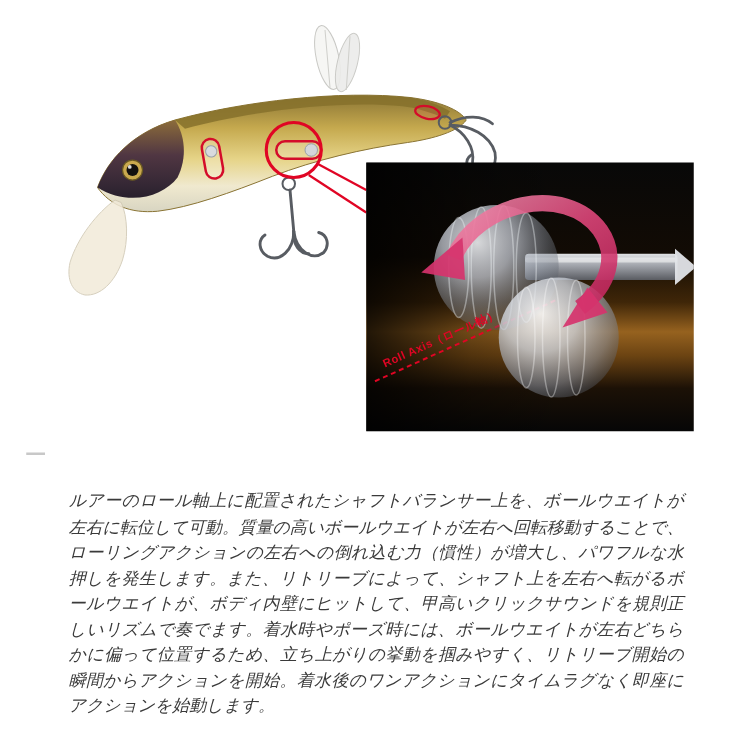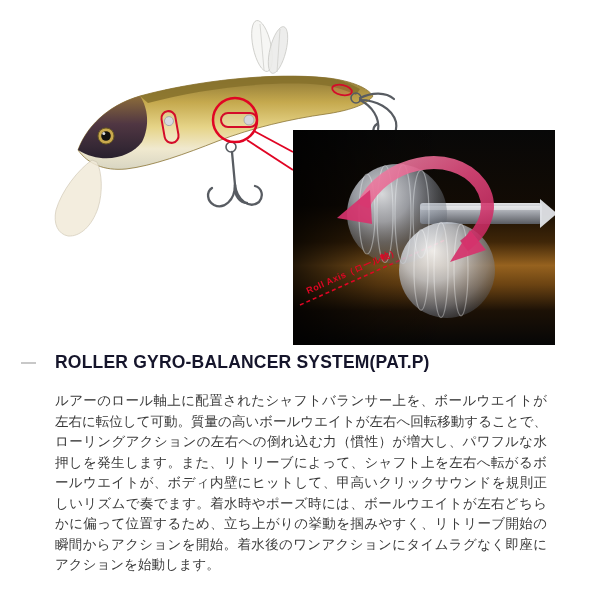--- a/index.html
+++ b/index.html
@@ -14,21 +14,21 @@
     background:#c8c8c8;
   }
   .section-title {
     position:absolute; left:55px; top:352px; width:520px;
     font-size:17.5px; font-weight:700; color:#15152b; letter-spacing:0.2px;
     font-family:"Liberation Sans", sans-serif;
   }
   .section-body {
     position:absolute; left:55px; top:391px; width:492px;
     font-size:13.5px; line-height:1.52; color:#3a3a3a;
-    text-align:justify; font-family:"Liberation Sans", sans-serif;
+    text-align:justify; font-family:"Liberation Sans", sans-serif;font-style:italic;
   }
 </style>
 </head>
 <body>
 
 <div class="page">
 
   <div class="figure-wrap">
     <svg width="600" height="348" viewBox="0 0 600 348">
       <defs>
@@ -177,17 +177,16 @@
           </g>
 
           <text transform="translate(308,294) rotate(-24)" font-size="9" font-weight="bold" letter-spacing="0.5" font-family="'Liberation Sans', sans-serif" fill="#e00524">Roll Axis（ロール軸）</text>
         </g>
       </g>
     </svg>
   </div>
 
   <div class="margin-tick"></div>
 
-  <h2 class="section-title">ROLLER GYRO-BALANCER SYSTEM(PAT.P)</h2>
 
   <p class="section-body">ルアーのロール軸上に配置されたシャフトバランサー上を、ボールウエイトが左右に転位して可動。質量の高いボールウエイトが左右へ回転移動することで、ローリングアクションの左右への倒れ込む力（慣性）が増大し、パワフルな水押しを発生します。また、リトリーブによって、シャフト上を左右へ転がるボールウエイトが、ボディ内壁にヒットして、甲高いクリックサウンドを規則正しいリズムで奏でます。着水時やポーズ時には、ボールウエイトが左右どちらかに偏って位置するため、立ち上がりの挙動を掴みやすく、リトリーブ開始の瞬間からアクションを開始。着水後のワンアクションにタイムラグなく即座にアクションを始動します。</p>
 
 </div>
 
 </body></html>

